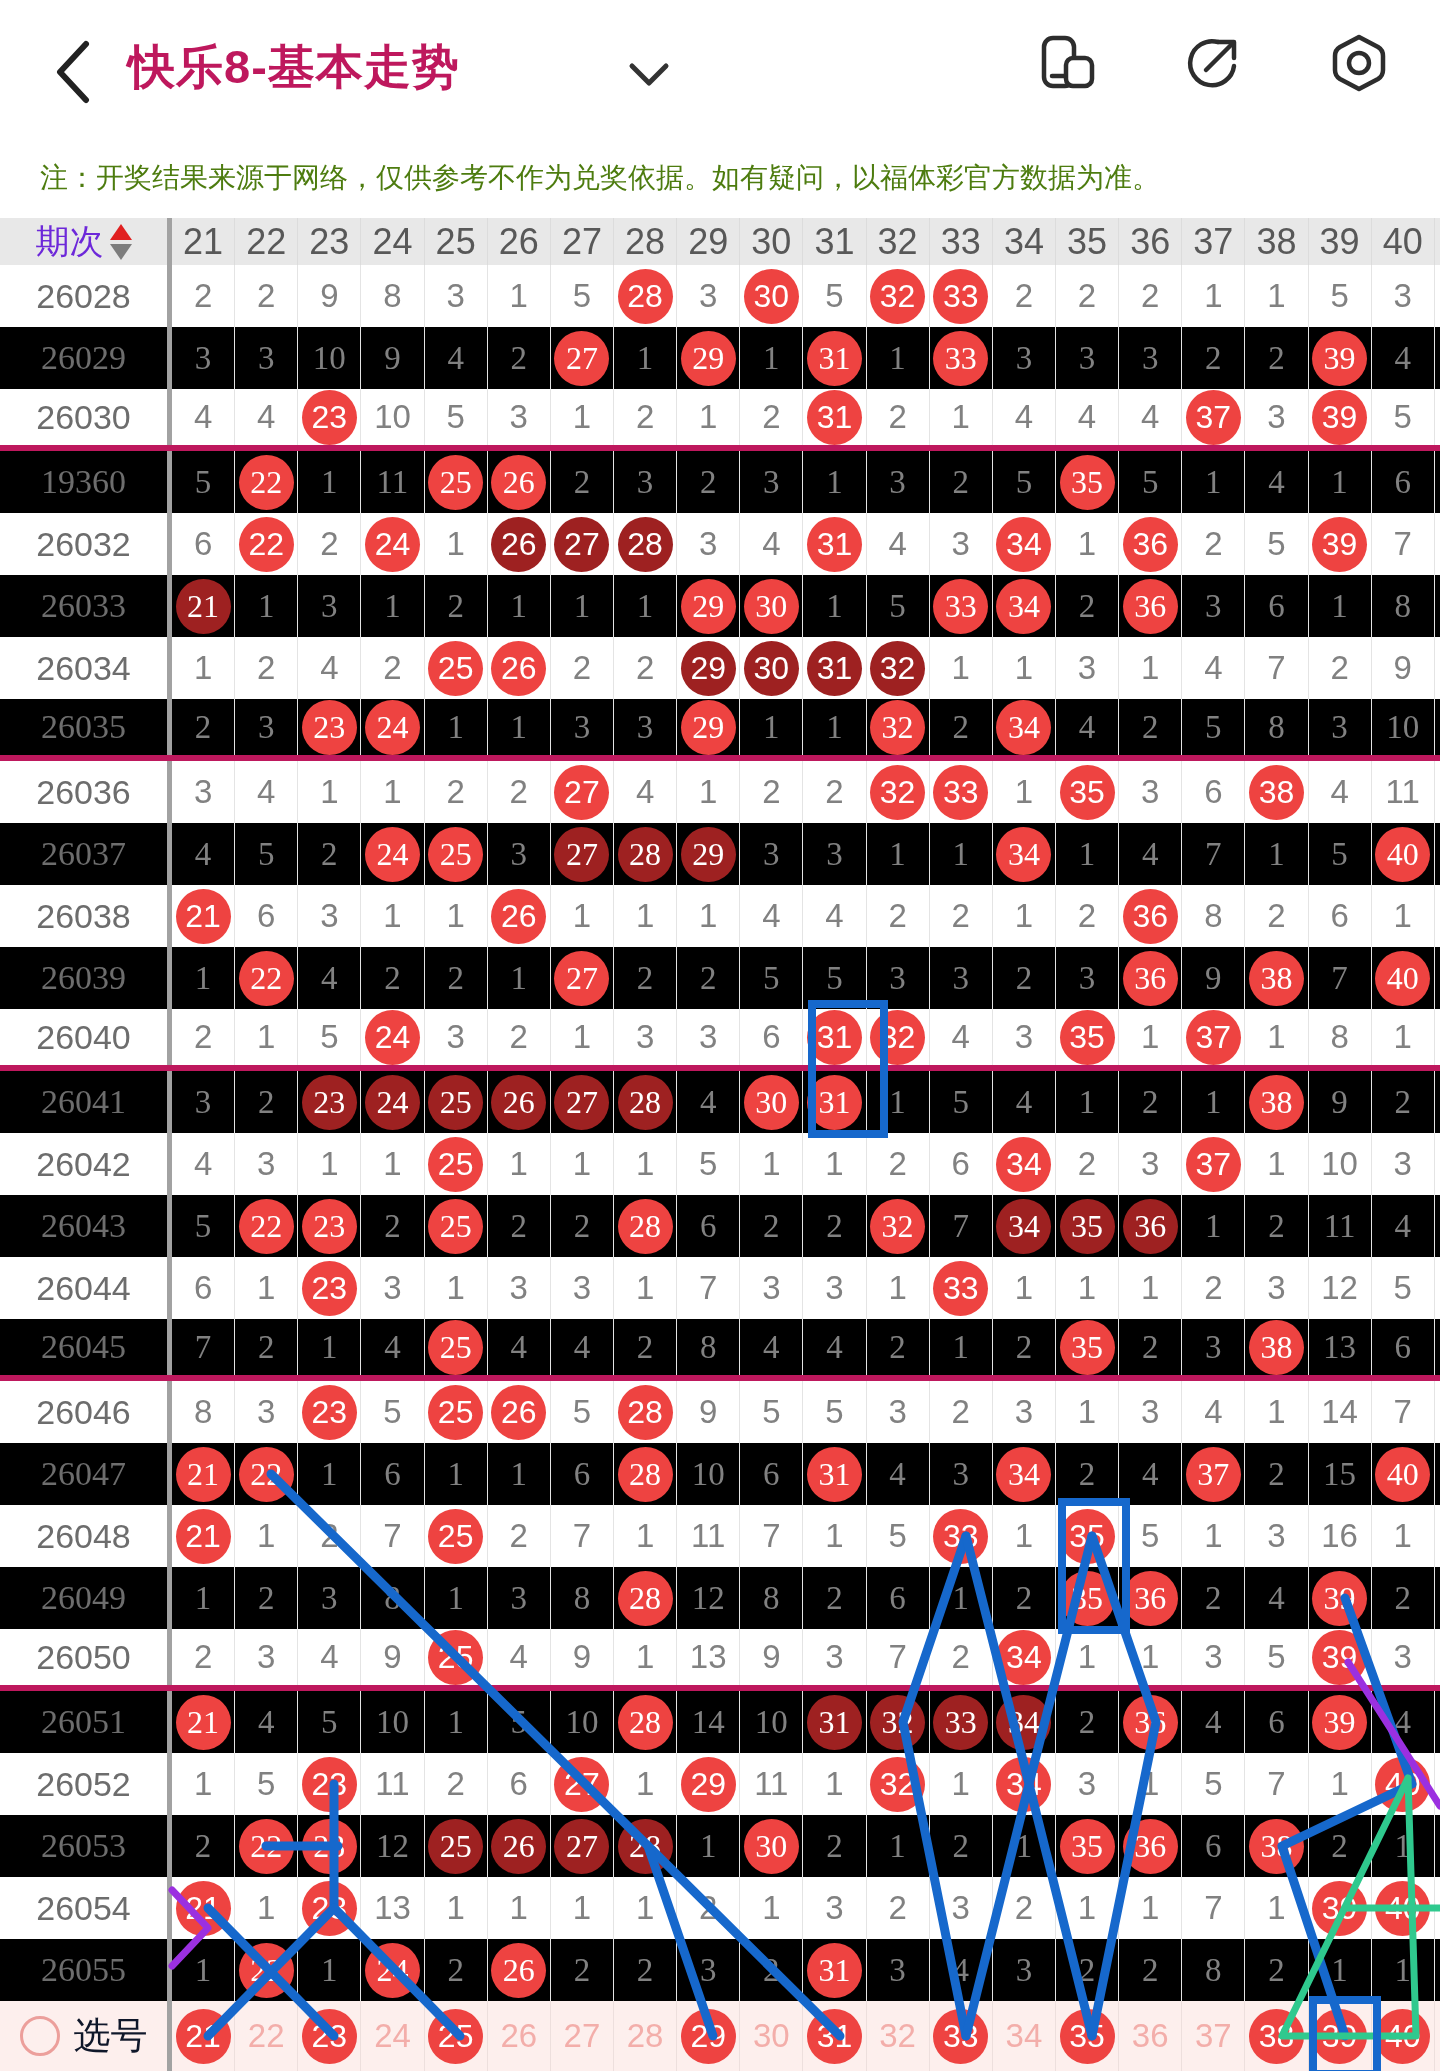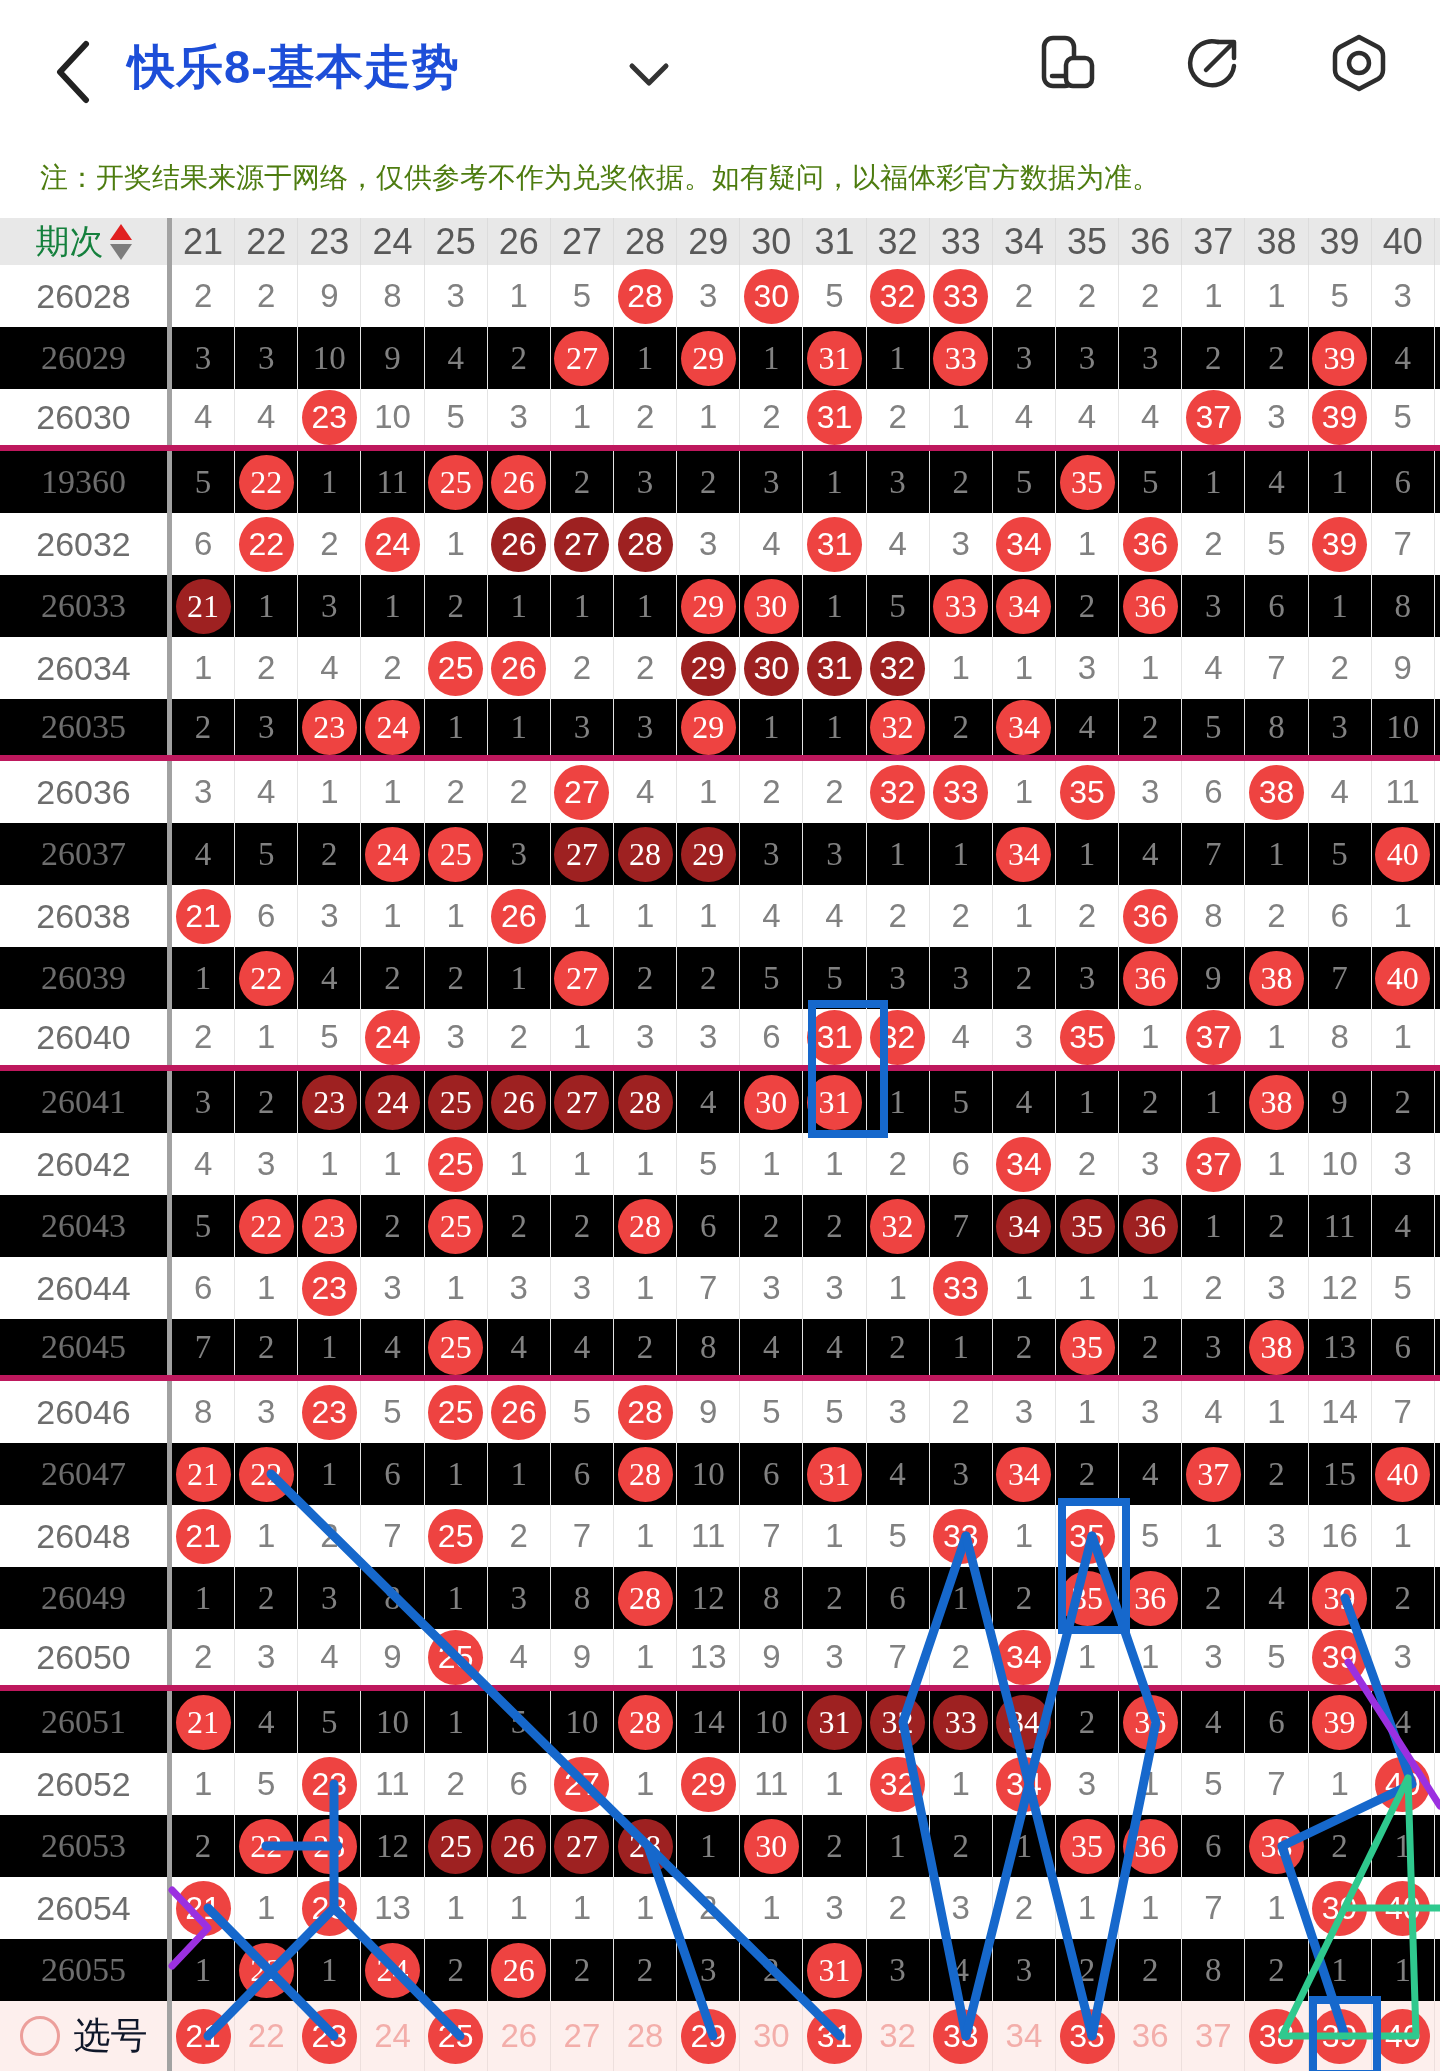--- a/index.html
+++ b/index.html
@@ -1,39 +1,39 @@
 <!DOCTYPE html>
 <html><head>
 <meta charset="utf-8">
 <style>
   html,body{margin:0;padding:0;background:#ffffff;}
   #app{position:relative;width:1440px;height:2071px;overflow:hidden;background:#fff;
        font-family:"Liberation Sans","DejaVu Sans",sans-serif;}
   
   #appbar{position:relative;height:145px;background:#fff;}
   #back{position:absolute;left:52px;top:40px;width:40px;height:64px;cursor:pointer;}
-  #title{position:absolute;left:128px;top:36px;font-size:47px;font-weight:bold;color:#1d4ed8;letter-spacing:1px;}
+  #title{position:absolute;left:128px;top:36px;font-size:47px;font-weight:bold;color:#be185d;letter-spacing:1px;}
   #dd{position:absolute;left:628px;top:62px;width:42px;height:26px;}
   .abicon{position:absolute;top:32px;width:62px;height:62px;cursor:pointer;}
   
   #notice{height:73px;background:#fff;}
   #notice span{display:block;padding:14px 0 0 40px;font-size:28px;color:#4d7c0f;}
   
   #tbl{position:relative;width:1440px;}
   .trow{display:flex;height:62px;}
   .trow.head{height:47px;background:#e8e8e8;}
   .trow.alt{background:#000000;font-family:Liberation Serif, serif;}
   .trow.gend{border-bottom:6px solid #be185d;box-sizing:border-box;}
   .pcell{flex:0 0 172px;display:flex;align-items:center;justify-content:center;
          border-right:5px solid #a2a2a2;box-sizing:border-box;
          font-size:34px;color:#6d6d6d;}
   .ncell{flex:0 0 63.15px;display:flex;align-items:center;justify-content:center;
          border-right:1px solid #e4e4e4;box-sizing:border-box;
          font-size:33px;color:#818181;overflow:visible;}
-  .head .pcell{font-size:34px;color:#15803d;background:#e8e8e8;}
+  .head .pcell{font-size:34px;color:#6d28d9;background:#e8e8e8;}
   .head .ncell{font-size:36px;color:#585858;background:#e8e8e8;border-right:1px solid #dcdcdc;}
   .sort{display:inline-block;margin-left:6px;}
   .sort .up{width:0;height:0;border-left:11px solid transparent;border-right:11px solid transparent;
             border-bottom:16px solid #e02020;margin-bottom:4px;}
   .sort .dn{width:0;height:0;border-left:11px solid transparent;border-right:11px solid transparent;
             border-top:16px solid #7d7d7d;}
   .ball{display:flex;align-items:center;justify-content:center;width:55px;height:55px;
         border-radius:50%;color:#fff;font-size:32px;flex:none;}
   .ball.hit{background:#ee4341;}
   .ball.dark{background:#9e2121;}

